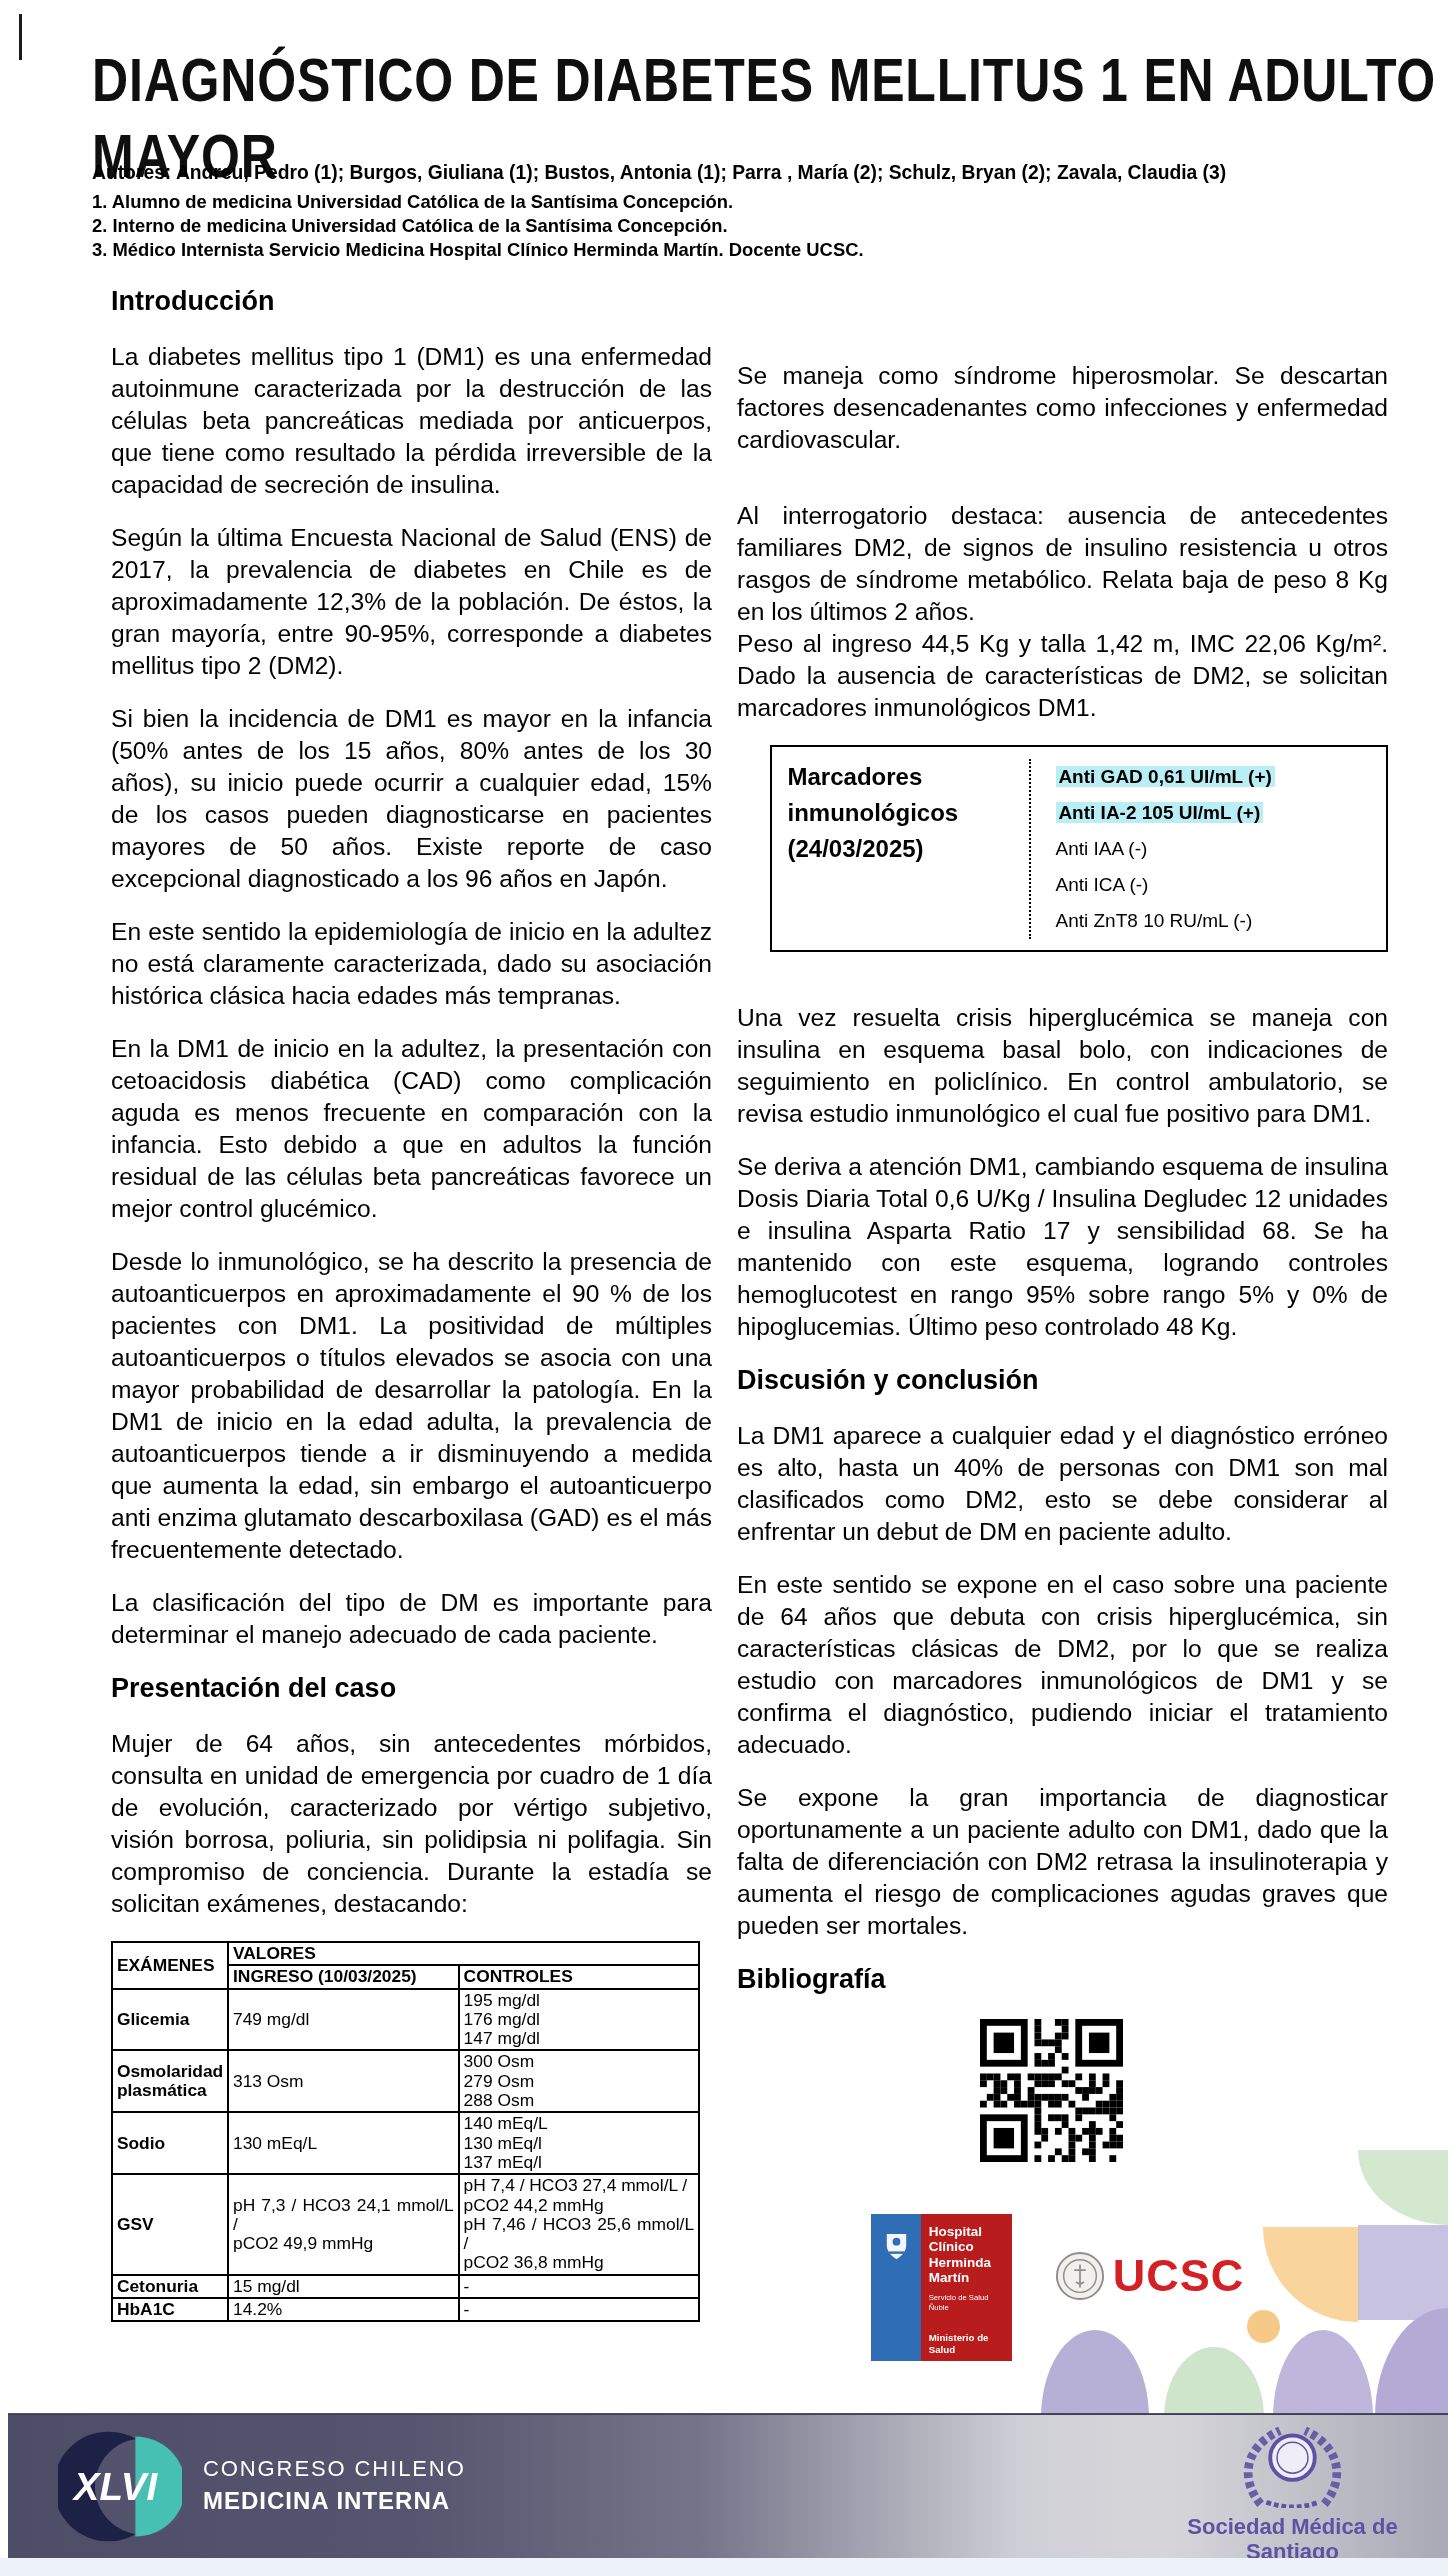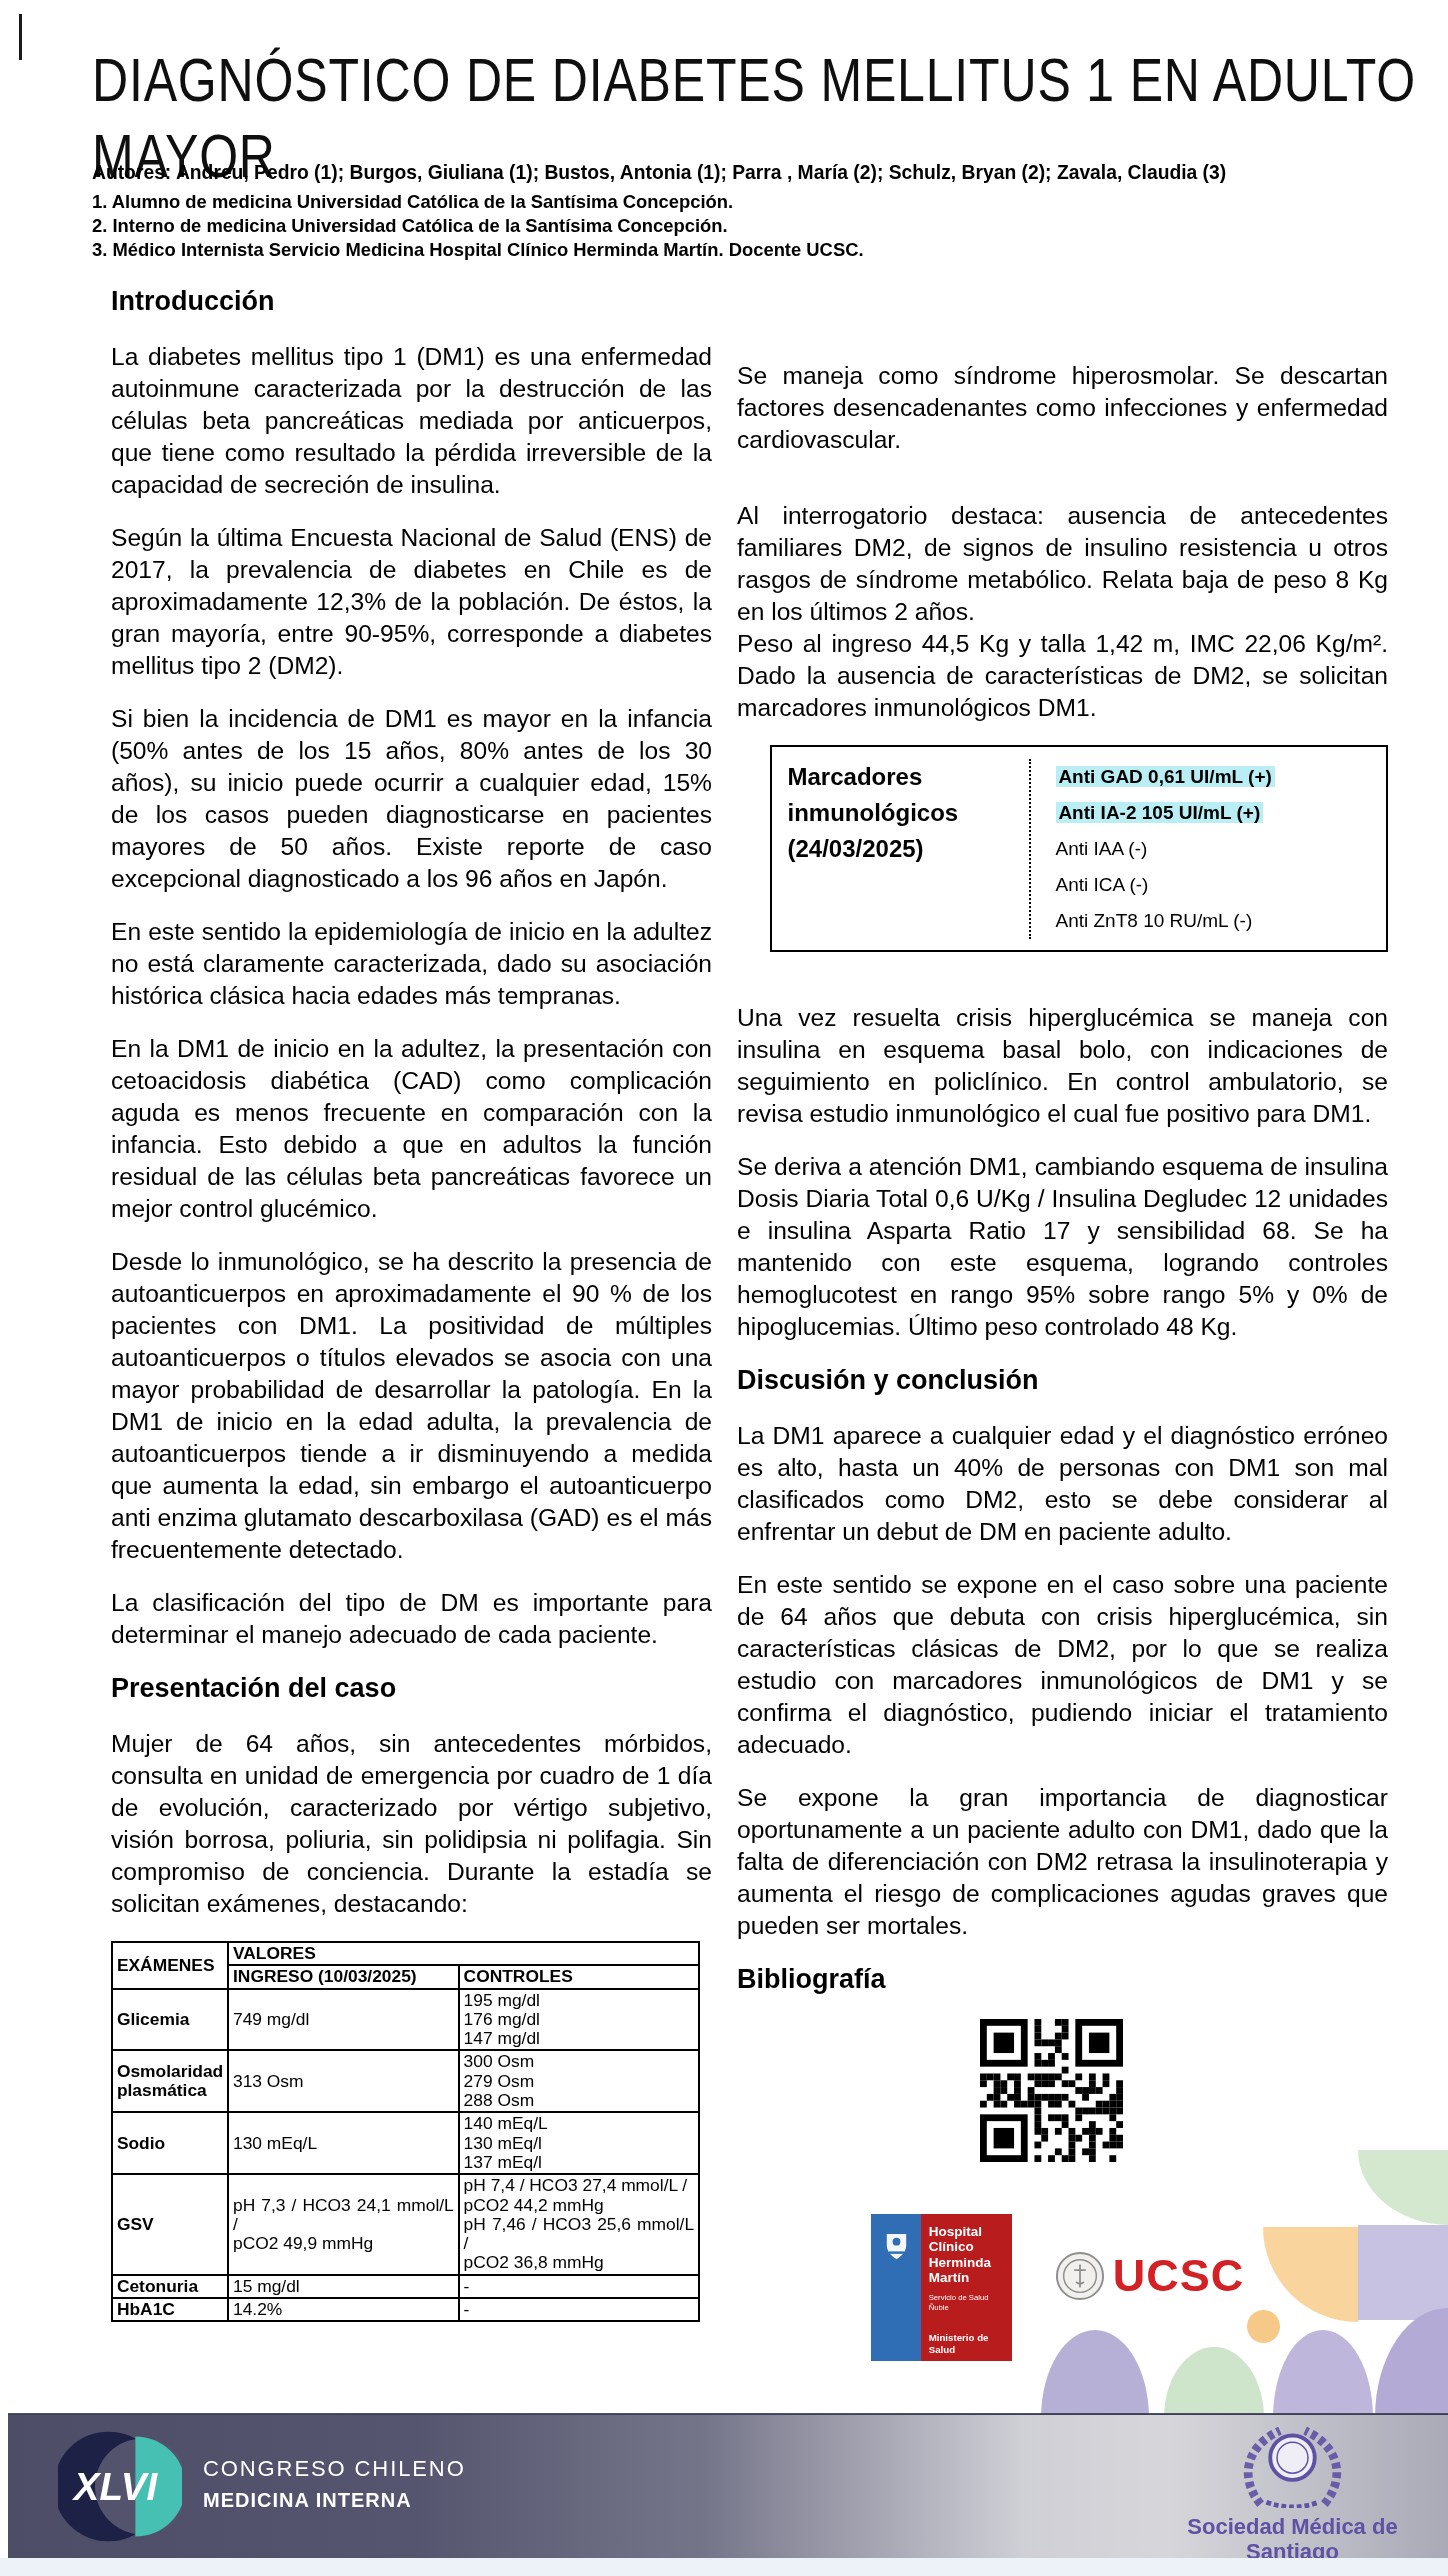--- a/index.html
+++ b/index.html
@@ -1,21 +1,21 @@
 <!DOCTYPE html>
 <html><head>
 <meta charset="utf-8">
 <style>
   html,body{margin:0;padding:0;background:#fff;}
   body{font-family:"Liberation Sans", sans-serif; color:#000;}
   .poster{position:relative;width:1449px;height:2576px;background:#fff;overflow:hidden;}
 
   .tick{position:absolute;left:19.3px;top:13.5px;width:2.9px;height:46px;background:#1a1a1a;}
 
-  .title{position:absolute;left:92px;top:21px;width:1333px;font-weight:400;color:#0f0f0f;}
+  .title{position:absolute;left:92px;top:21px;width:1333px;font-weight:700;color:#0f0f0f;}
   .title .cond{display:block;transform:scaleX(.82);transform-origin:0 50%;white-space:nowrap;
     font-size:61px;line-height:76px;letter-spacing:1px;}
 
   .authors{position:absolute;left:92px;top:162px;width:1294px;}
   .authors .main{font-size:19.3px;font-weight:700;margin-bottom:5.8px;}
   .authors .aff{font-size:18.4px;font-weight:600;line-height:24px;}
 
   .col{position:absolute;text-align:justify;font-size:24.6px;line-height:32px;}
   .col p{margin:0 0 21px 0;}
   .col p.m0{margin-bottom:0;margin-top:44px;}
@@ -59,21 +59,21 @@
   .semi-top{border-radius:50% 50% 0 0 / 100% 100% 0 0;}
   .circle{border-radius:50%;}
 
   
   .footer{position:absolute;left:8px;top:2415px;width:1449px;height:143px;
     background:linear-gradient(90deg,#4d4d68 0%,#55556f 28%,#75758a 48%,#cfcfd6 70%,#d6d6da 80%,#a8a8b6 100%);
     box-shadow:0 -1.9px 0 #3e3e58;}
   .congress{position:absolute;left:50px;top:7.7px;display:flex;align-items:center;}
   .congress .ctext{margin-left:21px;color:#fff;}
   .congress .c1{font-size:22px;letter-spacing:1.9px;line-height:29px;font-weight:400;}
-  .congress .c2{font-size:20px;letter-spacing:1px;line-height:35px;font-weight:700;}
+  .congress .c2{font-size:24px;letter-spacing:1px;line-height:35px;font-weight:700;}
   .soc{position:absolute;left:1130px;top:3.9px;width:309px;text-align:center;color:#5f51a4;}
   .soc .sname{font-size:22px;line-height:25px;margin-top:1.9px;font-weight:700;}
   .soc .ssub{font-size:12px;line-height:14.5px;font-weight:600;}
   .bottomstrip{position:absolute;left:0;top:2558px;width:1449px;height:18.4px;background:#edf1f8;}
 </style>
 </head>
 <body>
 
 <div class="poster">
 

